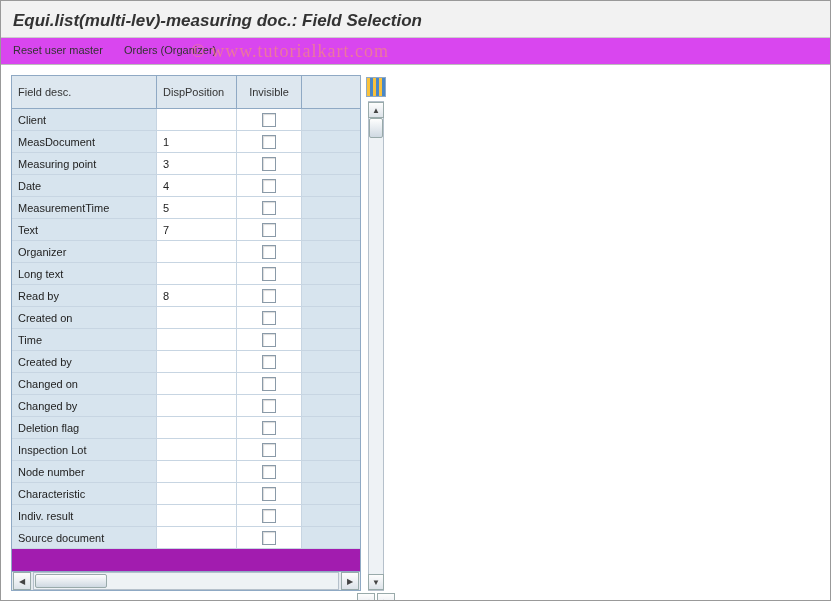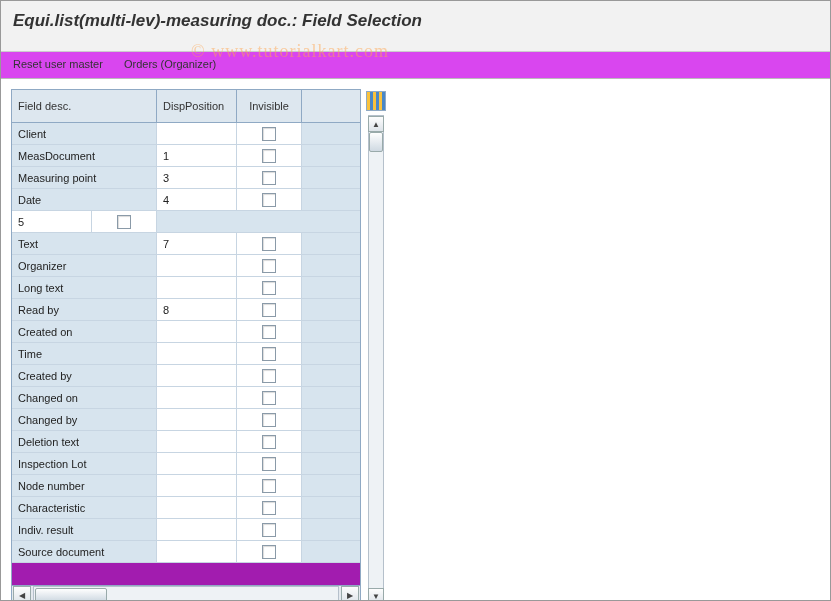--- a/index.html
+++ b/index.html
@@ -10,21 +10,21 @@
       background: #fff;
       width: 831px;
       height: 601px;
       overflow: hidden;
       position: relative;
       border: 1px solid #999;
       box-sizing: border-box;
     }
     .title-bar {
       background: #f2f2f2;
-      padding: 10px 12px 20px;
+      padding: 10px 12px 6px;
       font-size: 17px;
       font-style: italic;
       font-weight: bold;
       color: #333;
       border-bottom: 1px solid #ccc;
     }
     .toolbar {
       background: #d946ef;
       padding: 6px 12px 8px;
       border-bottom: 1px solid #bbb;
@@ -197,20 +197,21 @@
         </div>
         <div class="row">
           <div class="cell col-desc">Date</div>
           <div class="cell col-pos">4</div>
           <div class="cell col-inv">
             <span class="chk"></span>
           </div>
           <div class="cell col-tail"></div>
         </div>
         <div class="row">
+          <div class="cell col-desc">MeasurementTime</div>
           <div class="cell col-pos">5</div>
           <div class="cell col-inv">
             <span class="chk"></span>
           </div>
           <div class="cell col-tail"></div>
         </div>
         <div class="row">
           <div class="cell col-desc">Text</div>
           <div class="cell col-pos">7</div>
           <div class="cell col-inv">
@@ -276,21 +277,21 @@
         </div>
         <div class="row">
           <div class="cell col-desc">Changed by</div>
           <div class="cell col-pos"></div>
           <div class="cell col-inv">
             <span class="chk"></span>
           </div>
           <div class="cell col-tail"></div>
         </div>
         <div class="row">
-          <div class="cell col-desc">Deletion text</div>
+          <div class="cell col-desc">Deletion flag</div>
           <div class="cell col-pos"></div>
           <div class="cell col-inv">
             <span class="chk"></span>
           </div>
           <div class="cell col-tail"></div>
         </div>
         <div class="row">
           <div class="cell col-desc">Inspection Lot</div>
           <div class="cell col-pos"></div>
           <div class="cell col-inv">

